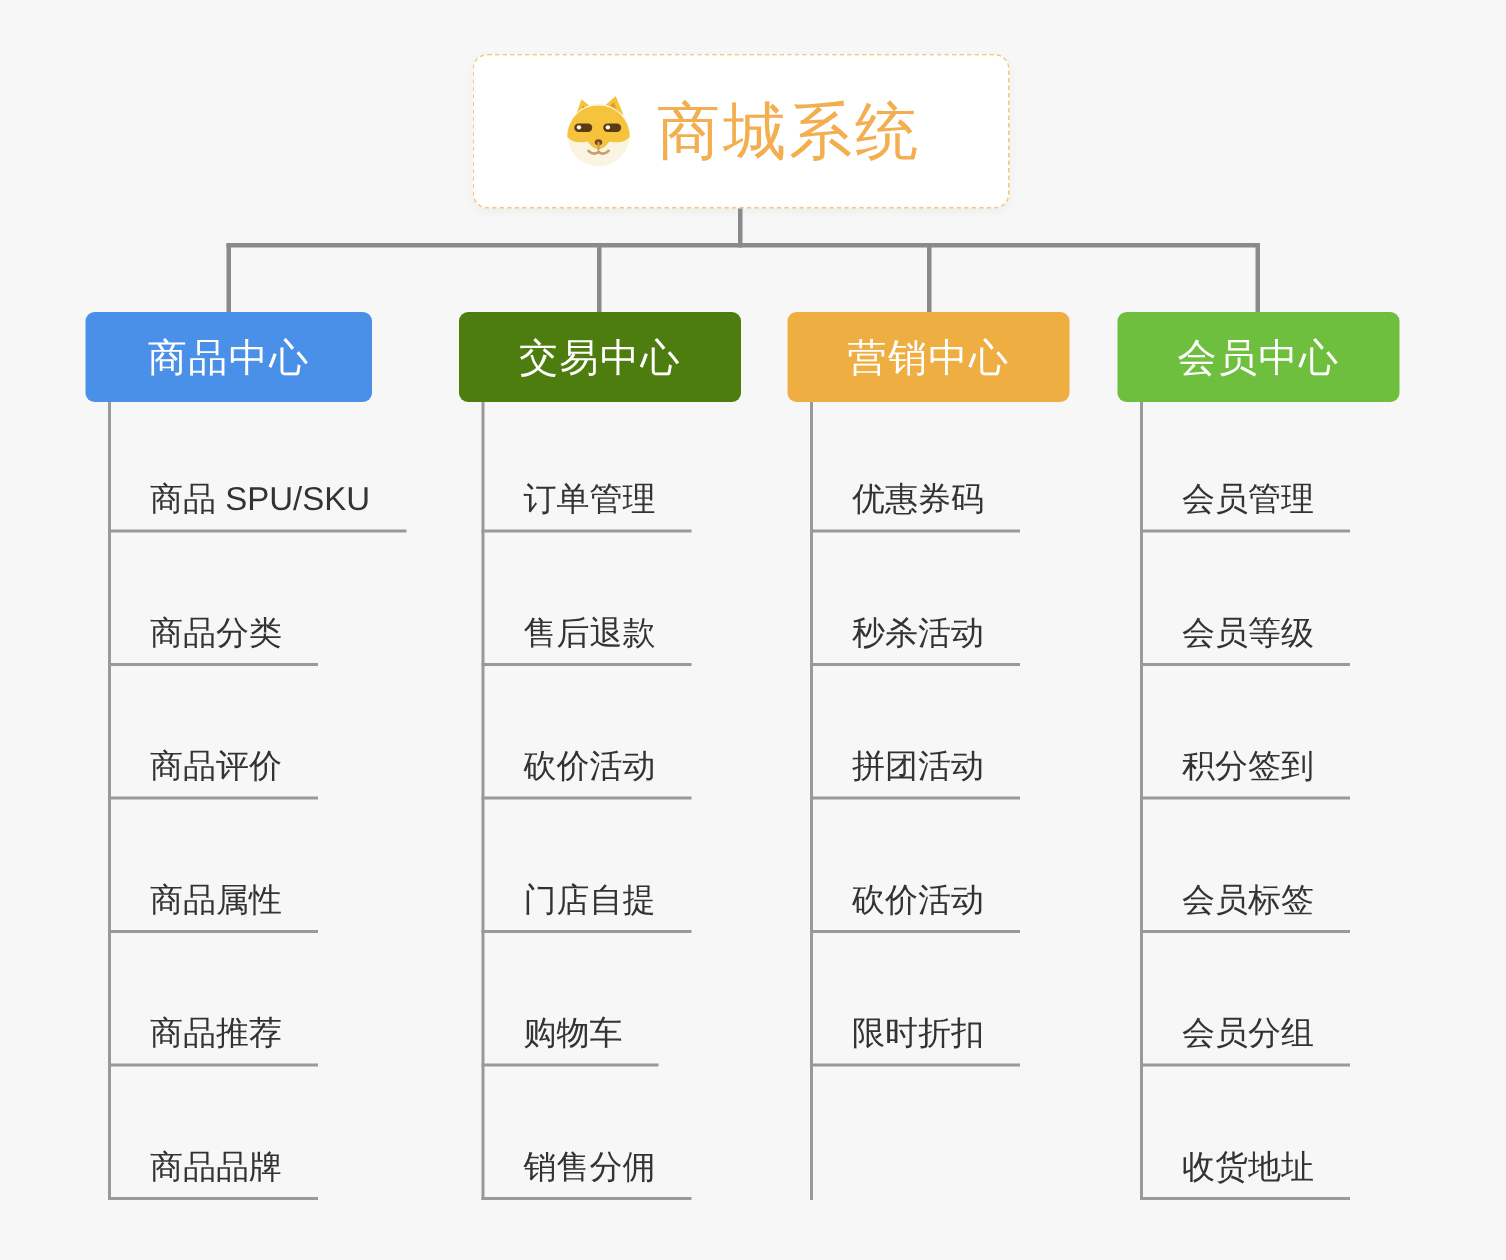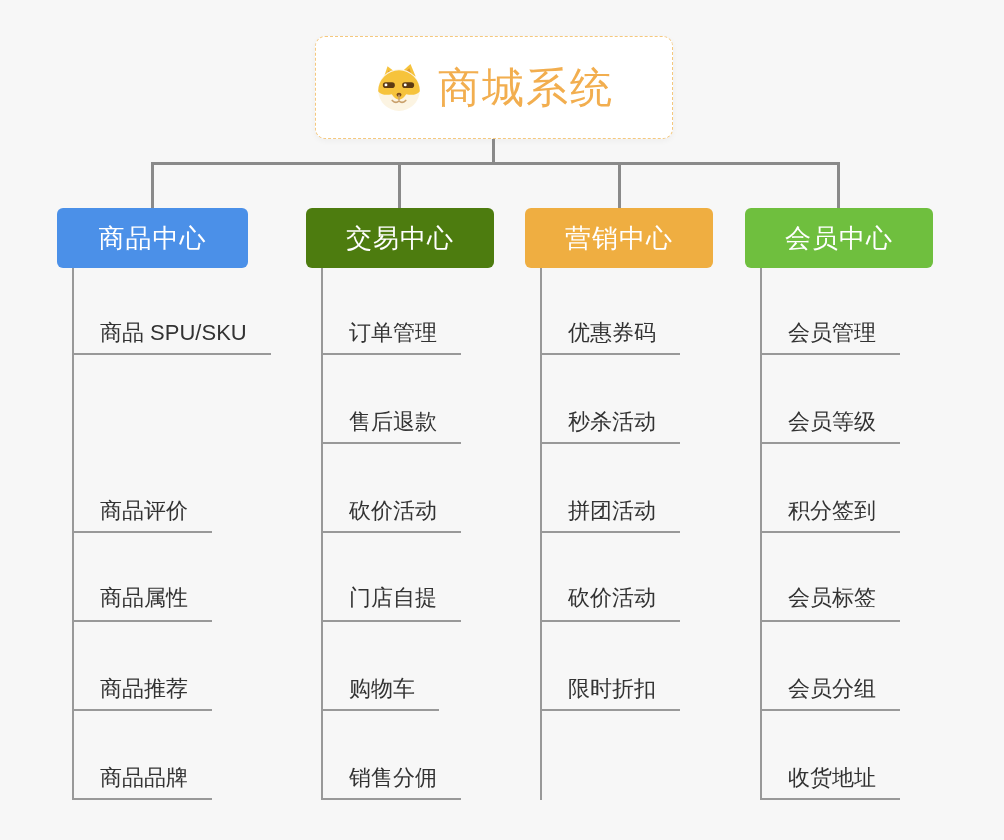--- a/index.html
+++ b/index.html
@@ -94,21 +94,21 @@
     padding: 0 24px 7px 28px;
     border-bottom: 2px solid var(--leaf-line);
     font-size: 22px;
     line-height: 32px;
     color: var(--leaf-text);
     white-space: nowrap;
   }
   .leaf-0 { top: 109px; }
   .leaf-1 { top: 198px; }
   .leaf-2 { top: 287px; }
-  .leaf-3 { top: 376px; font-family: Liberation Mono, monospace; }
+  .leaf-3 { top: 376px; }
   .leaf-4 { top: 465px; }
   .leaf-5 { top: 554px; }
 </style>
 </head>
 <body>
 
 <div class="canvas">
 
   <div class="root-node" style="border-color: rgb(245, 200, 126);">
     <svg class="dog-icon" viewBox="0 0 48 48" aria-hidden="true">
@@ -138,20 +138,21 @@
   <div class="connector c-bus"></div>
   <div class="connector c-drop-1"></div>
   <div class="connector c-drop-2"></div>
   <div class="connector c-drop-3"></div>
   <div class="connector c-drop-4"></div>
 
   <div class="branch branch-1">
     <div class="branch-header" style="background-color: rgb(75, 144, 232);">商品中心</div>
     <div class="branch-leg"></div>
     <div class="leaf leaf-0">商品 SPU/SKU</div>
+    <div class="leaf leaf-1">商品分类</div>
     <div class="leaf leaf-2">商品评价</div>
     <div class="leaf leaf-3">商品属性</div>
     <div class="leaf leaf-4">商品推荐</div>
     <div class="leaf leaf-5">商品品牌</div>
   </div>
 
   <div class="branch branch-2">
     <div class="branch-header" style="background-color: #4d7c0f;">交易中心</div>
     <div class="branch-leg"></div>
     <div class="leaf leaf-0">订单管理</div>

